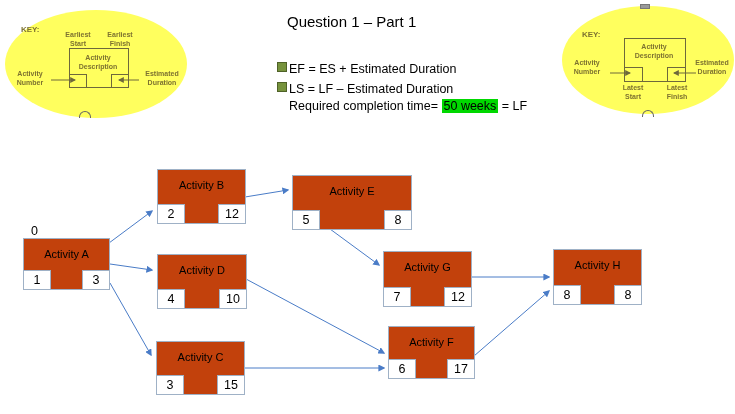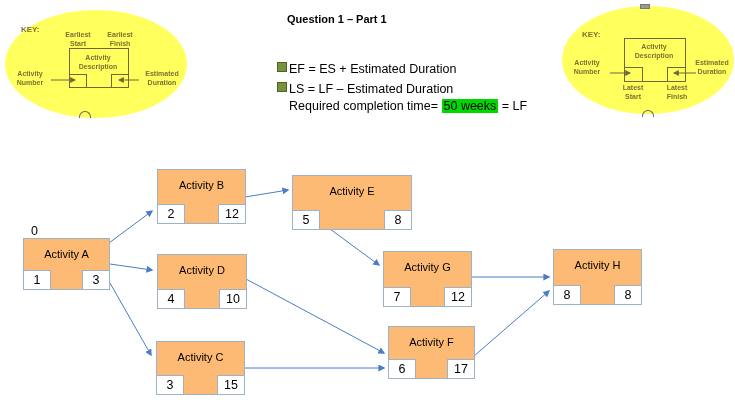--- a/index.html
+++ b/index.html
@@ -12,29 +12,29 @@
   .ktext{color:#7d7230;font-weight:bold;font-size:7px;line-height:1.25;text-align:center;
          white-space:pre-line;}
   .klabel{color:#7d7230;font-weight:bold;font-size:8px;}
   .kbox{border:1px solid #6e683b;background:transparent;}
   .ksq{border:1px solid #6e683b;background:transparent;}
   .karrows{left:0;top:0;pointer-events:none;}
   .arc{border:1.5px solid #666;border-bottom:none;border-radius:6px 6px 0 0;background:transparent;}
   .dash{background:#999;border:0.5px solid #777;}
 
   
-  .title{position:absolute;font-weight:bold;font-size:11px;}
+  .title{position:absolute;font-weight:normal;font-size:15px;}
   .note{position:absolute;font-size:12.5px;white-space:nowrap;}
   .bullet{display:inline-block;width:8px;height:8px;background:#76923c;border:1px solid #4f6228;
           margin-right:2px;vertical-align:1px;}
   .hl{background:#00d800;padding:0 2px;}
 
   
   #edges{position:absolute;left:0;top:0;pointer-events:none;}
-  .activity{position:absolute;border:1px solid #9fb1c6;background:#fdba74;}
+  .activity{position:absolute;border:1px solid #9fb1c6;background:#c2410c;}
   .act-name{position:absolute;top:9px;left:0;width:100%;text-align:center;font-size:11px;}
   .sq{position:absolute;bottom:-1px;width:26px;height:18px;border:1px solid #9fb1c6;background:#fff;
       font-size:12.5px;text-align:center;line-height:18px;}
   .sq-l{left:-1px;}
   .sq-r{right:-1px;}
   .es-label{position:absolute;top:-15px;left:7px;font-size:12.5px;}
 </style>
 </head>
 <body>
 

